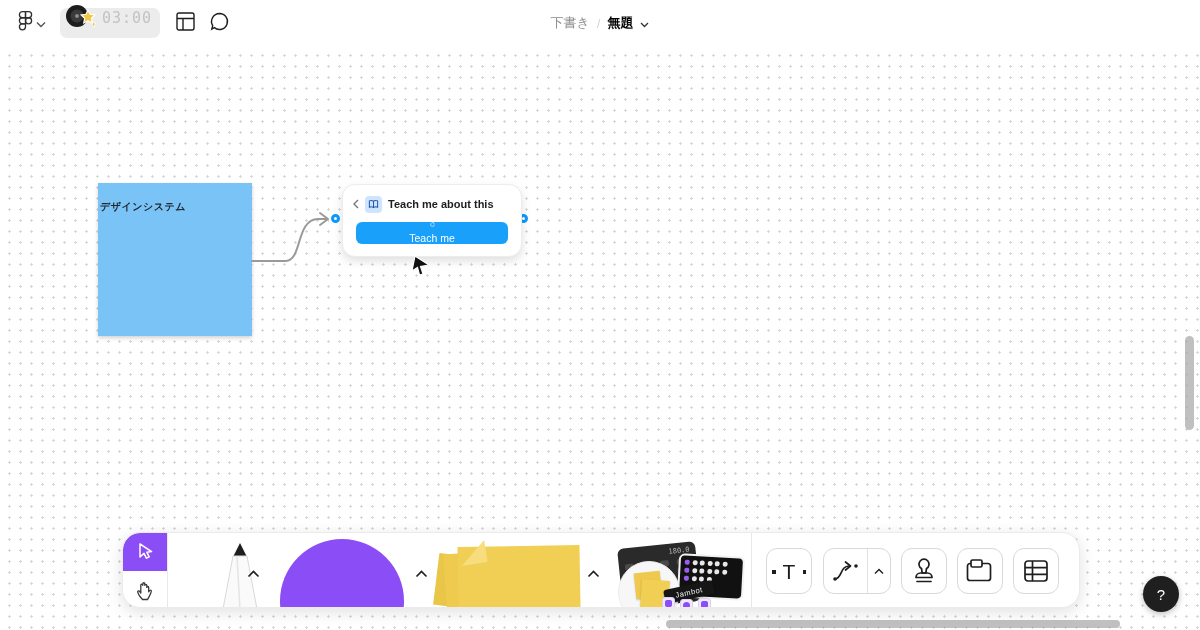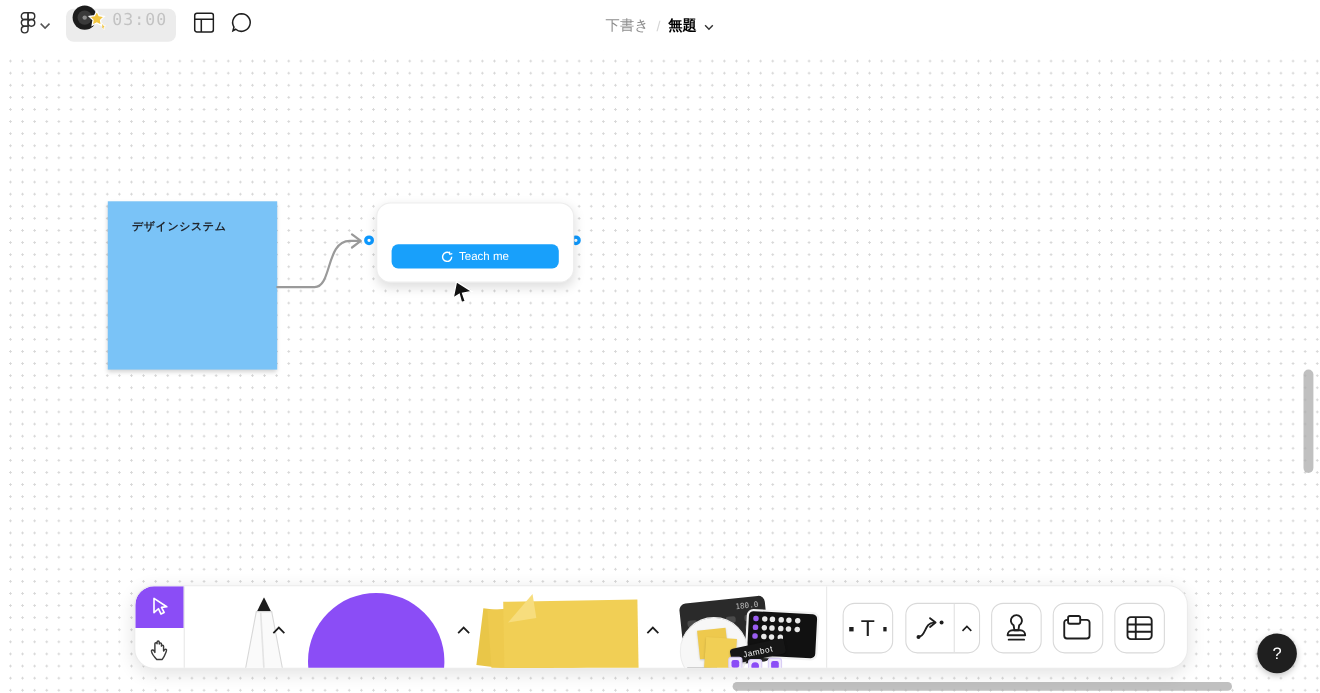--- a/index.html
+++ b/index.html
@@ -23,35 +23,35 @@
   #zoom-ctl > div { display:flex; align-items:center; justify-content:center; font-size:13px; color:#333; cursor:pointer; }
   #zoom-minus,#zoom-plus { width:36px; font-size:15px; }
   #zoom-level { width:52px; border-left:1px solid #ececec; border-right:1px solid #ececec; gap:4px; font-size:12px; }
 
   
   #canvas { position:absolute; top:46px; left:0; width:1200px; height:584px;
     background-image:radial-gradient(circle, #d7d7d7 1px, rgba(0,0,0,0) 1.2px);
     background-size:11px 11px; background-position:4px 4px; }
 
   #sticky-note { position:absolute; left:98px; top:137px; width:154px; height:153px; background:#7ac3f7;
-    box-shadow:0 2px 4px rgba(0,0,0,0.18); padding:13px 22px; cursor:pointer; }
+    box-shadow:0 2px 4px rgba(0,0,0,0.18); padding:13px 2px; cursor:pointer; }
   #sticky-note span { font-size:10px; font-weight:700; color:#20262e; letter-spacing:0.5px; }
 
   #connector-svg { position:absolute; left:0; top:0; pointer-events:none; }
 
   .conn-dot { position:absolute; width:9px; height:9px; border-radius:50%; background:#fff; border:3px solid #0d99ff;
     box-shadow:0 0 0 2px rgba(255,255,255,0.9); cursor:pointer; }
 
   #teach-widget { position:absolute; left:342px; top:138px; width:180px; height:73px; background:#fff;
     border-radius:13px; border:1px solid #ededed; box-shadow:0 4px 10px rgba(0,0,0,0.13); cursor:pointer; }
   .tw-head { display:flex; align-items:center; gap:6px; padding:10px 10px 0 10px; }
   .tw-icon { width:17px; height:17px; border-radius:4px; background:#cfe4ff; display:flex; align-items:center; justify-content:center; }
   .tw-title { font-size:11px; font-weight:700; color:#1e1e1e; }
   #teach-btn { position:absolute; left:13px; right:13px; top:37px; height:22px; border:none; border-radius:6px;
-    background:#18a0fb; color:#fff; font-size:10.5px; font-family:inherit; display:flex; align-items:center; justify-content:center; gap:5px; cursor:pointer; }
+    background:#18a0fb; color:#fff; font-size:10.5px; font-family:inherit; display:flex; align-items:center; justify-content:center; gap:5px; cursor:pointer;flex-direction:column; }
 
   #cursor { position:absolute; left:410px; top:207px; pointer-events:none; z-index:30; }
 
   #help-btn { position:absolute; left:1143px; top:530px; width:36px; height:36px; border-radius:50%; background:#1f1f1f;
     color:#fff; font-size:15px; display:flex; align-items:center; justify-content:center; box-shadow:0 2px 6px rgba(0,0,0,0.25); cursor:pointer; }
 
   .scrollbar { position:absolute; background:#ababab; border-radius:5px; opacity:0.75; cursor:pointer; }
   #v-scroll { left:1185px; top:290px; width:9px; height:94px; }
   #h-scroll { left:666px; top:574px; width:454px; height:8px; }
 
@@ -179,20 +179,34 @@
 
   <svg id="connector-svg" width="340" height="230">
     <path d="M252 215 L286 215 C 302 215, 296 173, 318 173 L 326 173" fill="none" stroke="#9a9a9a" stroke-width="2" stroke-linecap="round"></path>
     <path d="M320 167 L328 173 L320 179" fill="none" stroke="#9a9a9a" stroke-width="2" stroke-linecap="round" stroke-linejoin="round"></path>
   </svg>
 
   <div class="conn-dot" style="left:331px; top:168px;"></div>
   <div class="conn-dot" style="left:519px; top:168px;"></div>
 
   <div id="teach-widget">
+    <div class="tw-head">
+      <span>
+        <svg width="6" height="10" viewBox="0 0 6 10" fill="none" stroke="#777" stroke-width="1.4">
+            <path d="M5 1L1 5l4 4"></path>
+          </svg>
+      </span>
+      <span class="tw-icon">
+        <svg width="11" height="10" viewBox="0 0 12 10" fill="none" stroke="#2457a7" stroke-width="1.1">
+          <path d="M6 2C4.6 1 3 1 1.5 1.6v6.9C3 7.9 4.6 7.9 6 8.9c1.4-1 3-1 4.5-.4V1.6C9 1 7.4 1 6 2z"></path>
+            <path d="M6 2v6.9"></path>
+        </svg>
+      </span>
+      <span class="tw-title">Teach me about this</span>
+    </div>
     <button id="teach-btn">
       <svg width="11" height="11" viewBox="0 0 12 12" fill="none" stroke="#fff" stroke-width="1.4">
         <path d="M10.5 6A4.5 4.5 0 1 1 8.4 2.2"></path>
           <path d="M8.3 0.8L8.6 3.4 11.1 2.8" stroke-width="1.2"></path>
       </svg>
       <span>Teach me</span>
     </button>
   </div>
 
   <svg id="cursor" width="22" height="26" viewBox="0 0 22 26">

